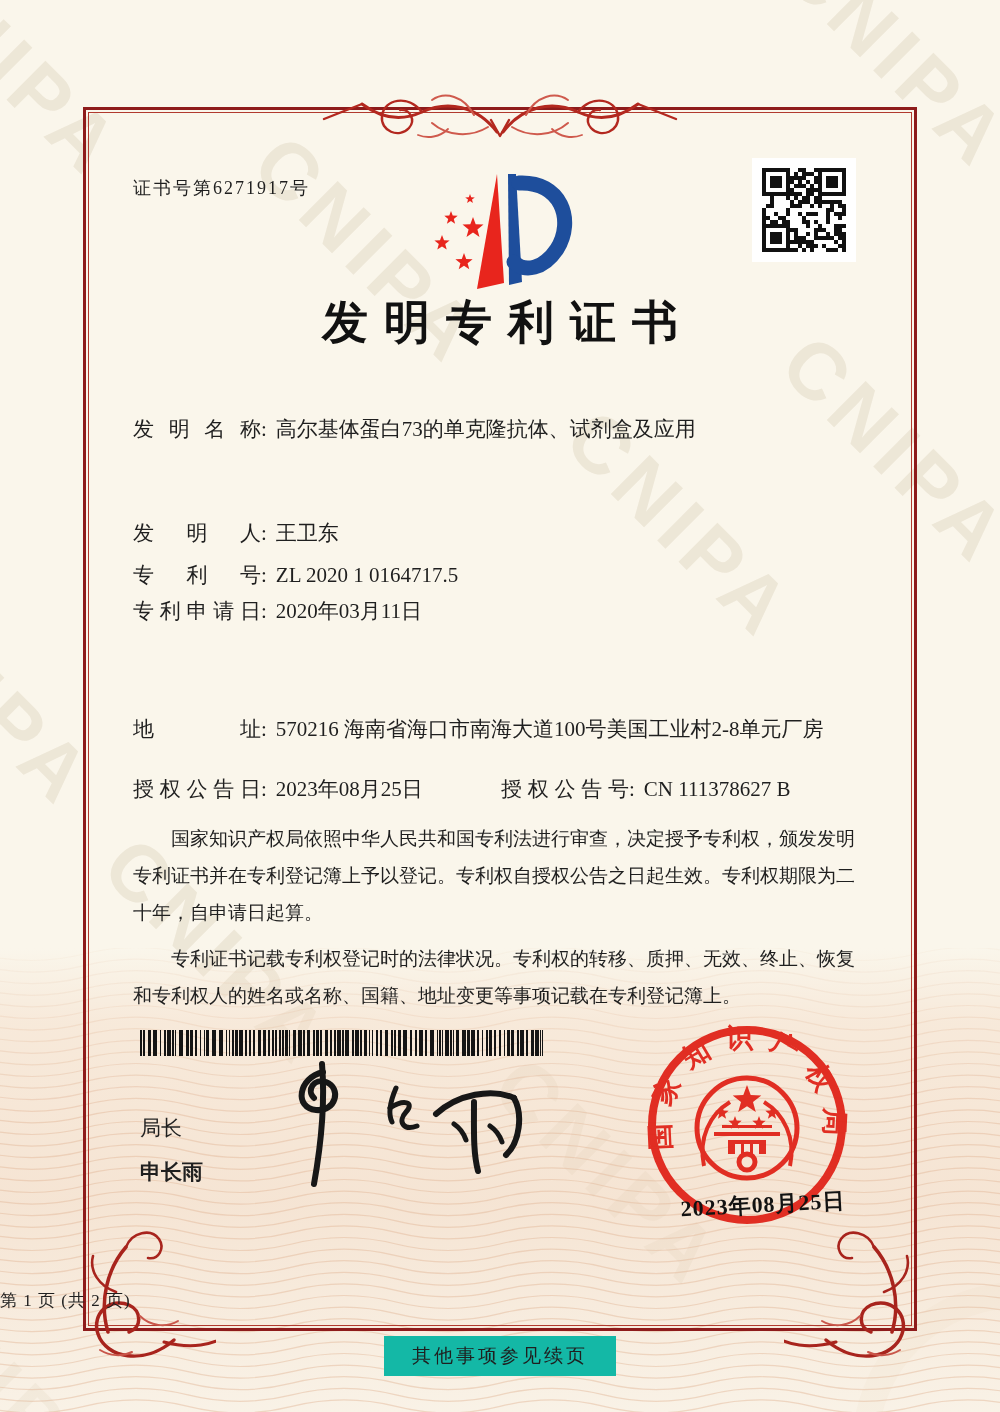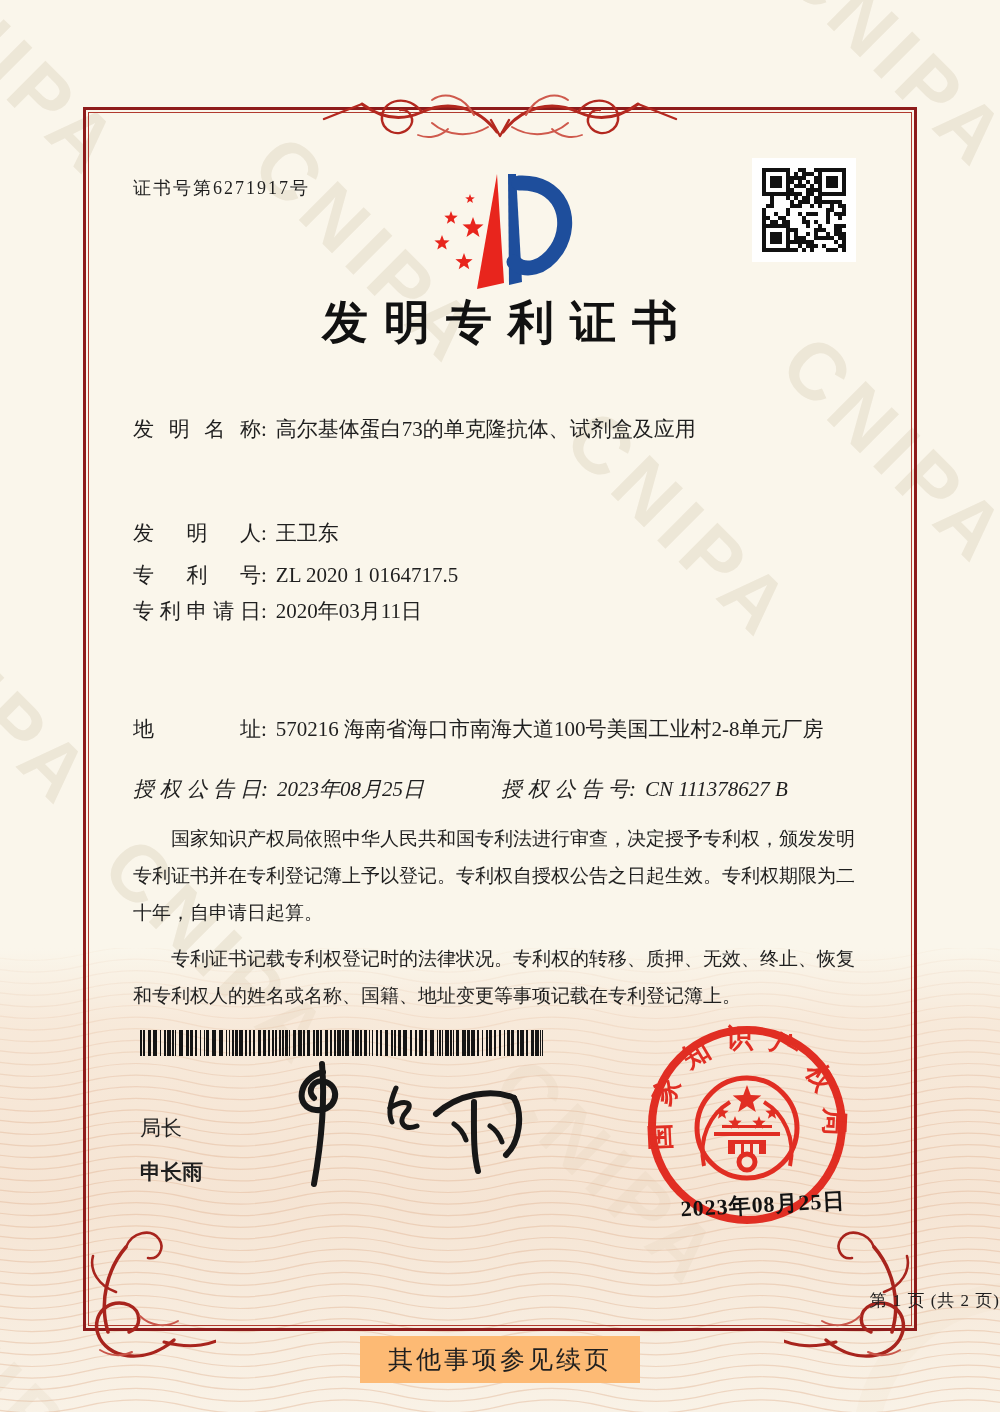--- a/index.html
+++ b/index.html
@@ -79,24 +79,24 @@
     font-family:"Liberation Sans","DejaVu Sans",sans-serif;}
   .director-name{left:140px;top:1158px;font-size:21px;z-index:4;
     font-family:"Liberation Sans","DejaVu Sans",sans-serif;font-weight:bold;}
   .sig{left:278px;top:1050px;z-index:4;}
   .seal{left:642px;top:1020px;z-index:5;opacity:.95;}
   .seal-date{
     left:668px;top:1190px;width:190px;text-align:center;z-index:6;
     font-size:22px;font-weight:bold;color:#121212;letter-spacing:1px;
     transform:rotate(-3deg);
   }
-  .page-info{left:0;right:0;top:1289px;text-align:right;font-size:17px;z-index:4;letter-spacing:1px;}
+  .page-info{left:0;right:0;top:1289px;text-align:left;font-size:17px;z-index:4;letter-spacing:1px;}
   .note{
     left:50%;top:1336px;transform:translateX(-50%);z-index:4;
-    background:#fdba74;padding:7px 28px;font-size:25px;letter-spacing:3px;white-space:nowrap;
+    background:#14b8a6;padding:7px 28px;font-size:19px;letter-spacing:3px;white-space:nowrap;
     font-family:"DejaVu Serif","Liberation Serif",serif;
   }
 </style>
 </head>
 <body>
 
 <div class="page">
 
   <div id="wm-layer">
       <div class="watermark" style="left: -60px; top: -70px;">CNIPA</div>
@@ -379,21 +379,21 @@
   </div>
   <div class="row" style="top:540px;margin-top:20px;">
     <span class="flabel">专利号</span><span class="fcolon">:</span><span class="fvalue">ZL 2020 1 0164717.5</span>
   </div>
   <div class="row" style="top:596px;">
     <span class="flabel">专利申请日</span><span class="fcolon">:</span><span class="fvalue">2020年03月11日</span>
   </div>
   <div class="row" style="top:714px;">
     <span class="flabel">地址</span><span class="fcolon">:</span><span class="fvalue" style="width:585px;">570216 海南省海口市南海大道100号美国工业村2-8单元厂房</span>
   </div>
-  <div class="row" style="top:774px;font-style:italic;">
+  <div class="row" style="top:774px;">
     <span class="flabel">授权公告日</span><span class="fcolon">:</span><span class="fvalue">2023年08月25日</span>
     <span class="pair2">
       <span class="flabel">授权公告号</span><span class="fcolon">:</span><span class="fvalue">CN 111378627 B</span>
     </span>
   </div>
 
   <div class="abs paras">
     <p>国家知识产权局依照中华人民共和国专利法进行审查，决定授予专利权，颁发发明专利证书并在专利登记簿上予以登记。专利权自授权公告之日起生效。专利权期限为二十年，自申请日起算。</p>
     <p>专利证书记载专利权登记时的法律状况。专利权的转移、质押、无效、终止、恢复和专利权人的姓名或名称、国籍、地址变更等事项记载在专利登记簿上。</p>
   </div>

